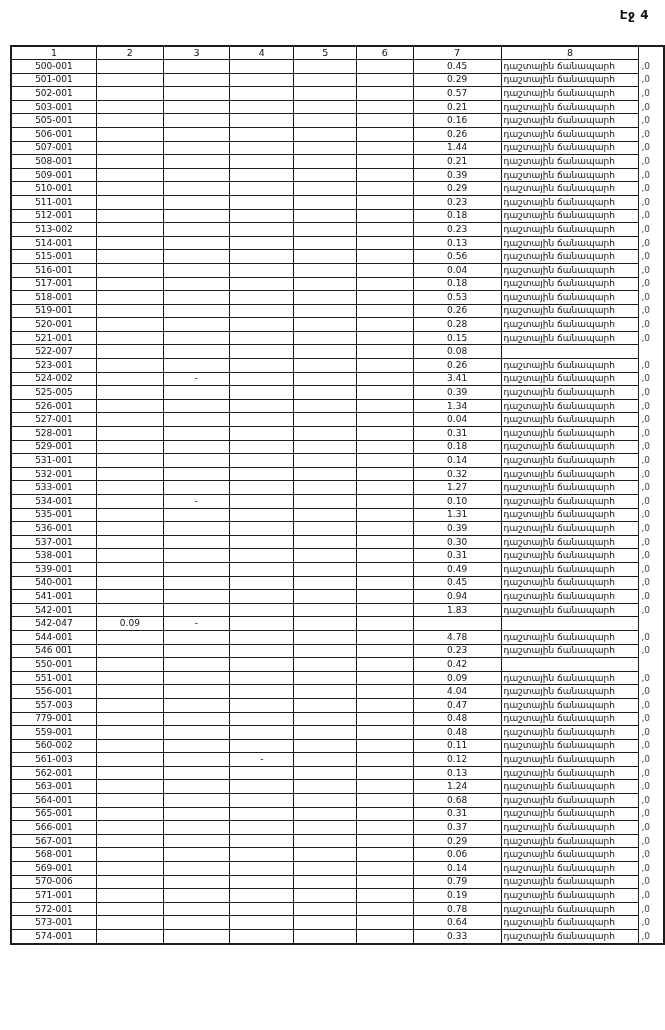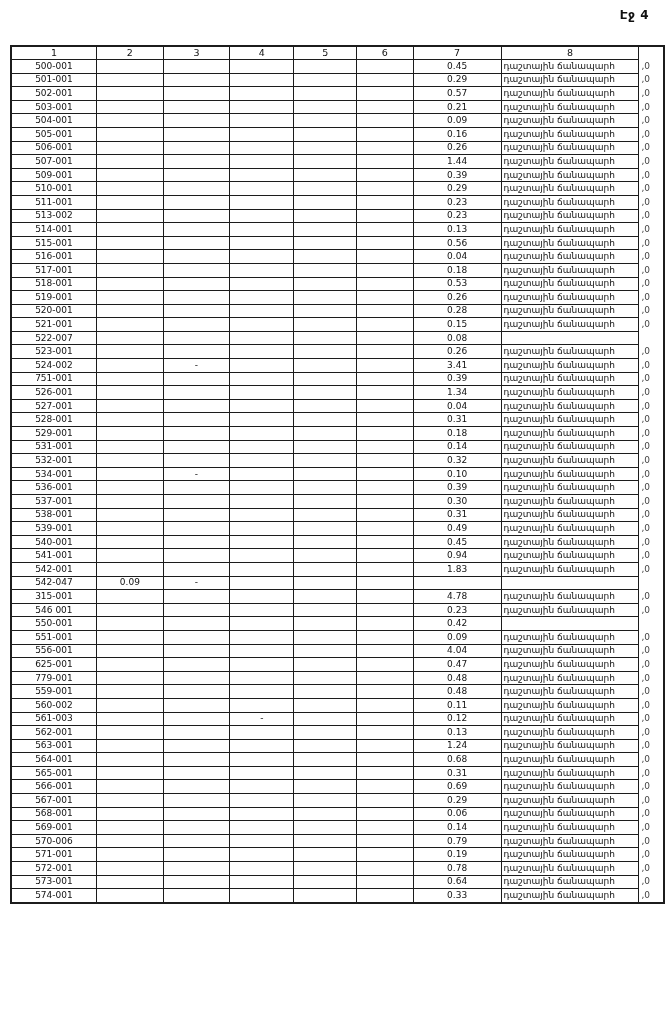--- a/index.html
+++ b/index.html
@@ -116,31 +116,20 @@
         <td class="c2"></td>
         <td class="c3"></td>
         <td class="c4"></td>
         <td class="c5"></td>
         <td class="c6"></td>
         <td class="c7">0.21</td>
         <td class="c8">դաշտային ճանապարհ</td>
         <td class="edge">,0</td>
       </tr>
       <tr>
-        <td class="c1">504-001</td>
-        <td class="c2"></td>
-        <td class="c3"></td>
-        <td class="c4"></td>
-        <td class="c5"></td>
-        <td class="c6"></td>
-        <td class="c7">0.09</td>
-        <td class="c8">դաշտային ճանապարհ</td>
-        <td class="edge">,0</td>
-      </tr>
-      <tr>
         <td class="c1">505-001</td>
         <td class="c2"></td>
         <td class="c3"></td>
         <td class="c4"></td>
         <td class="c5"></td>
         <td class="c6"></td>
         <td class="c7">0.16</td>
         <td class="c8">դաշտային ճանապարհ</td>
         <td class="edge">,0</td>
       </tr>
@@ -160,20 +149,31 @@
         <td class="c2"></td>
         <td class="c3"></td>
         <td class="c4"></td>
         <td class="c5"></td>
         <td class="c6"></td>
         <td class="c7">1.44</td>
         <td class="c8">դաշտային ճանապարհ</td>
         <td class="edge">,0</td>
       </tr>
       <tr>
+        <td class="c1">508-001</td>
+        <td class="c2"></td>
+        <td class="c3"></td>
+        <td class="c4"></td>
+        <td class="c5"></td>
+        <td class="c6"></td>
+        <td class="c7">0.21</td>
+        <td class="c8">դաշտային ճանապարհ</td>
+        <td class="edge">,0</td>
+      </tr>
+      <tr>
         <td class="c1">509-001</td>
         <td class="c2"></td>
         <td class="c3"></td>
         <td class="c4"></td>
         <td class="c5"></td>
         <td class="c6"></td>
         <td class="c7">0.39</td>
         <td class="c8">դաշտային ճանապարհ</td>
         <td class="edge">,0</td>
       </tr>
@@ -189,20 +189,31 @@
         <td class="edge">,0</td>
       </tr>
       <tr>
         <td class="c1">511-001</td>
         <td class="c2"></td>
         <td class="c3"></td>
         <td class="c4"></td>
         <td class="c5"></td>
         <td class="c6"></td>
         <td class="c7">0.23</td>
+        <td class="c8">դաշտային ճանապարհ</td>
+        <td class="edge">,0</td>
+      </tr>
+      <tr>
+        <td class="c1">512-001</td>
+        <td class="c2"></td>
+        <td class="c3"></td>
+        <td class="c4"></td>
+        <td class="c5"></td>
+        <td class="c6"></td>
+        <td class="c7">0.18</td>
         <td class="c8">դաշտային ճանապարհ</td>
         <td class="edge">,0</td>
       </tr>
       <tr>
         <td class="c1">513-002</td>
         <td class="c2"></td>
         <td class="c3"></td>
         <td class="c4"></td>
         <td class="c5"></td>
         <td class="c6"></td>
@@ -325,21 +336,21 @@
         <td class="c2"></td>
         <td class="c3">-</td>
         <td class="c4"></td>
         <td class="c5"></td>
         <td class="c6"></td>
         <td class="c7">3.41</td>
         <td class="c8">դաշտային ճանապարհ</td>
         <td class="edge">,0</td>
       </tr>
       <tr>
-        <td class="c1">751-001</td>
+        <td class="c1">525-005</td>
         <td class="c2"></td>
         <td class="c3"></td>
         <td class="c4"></td>
         <td class="c5"></td>
         <td class="c6"></td>
         <td class="c7">0.39</td>
         <td class="c8">դաշտային ճանապարհ</td>
         <td class="edge">,0</td>
       </tr>
       <tr>
@@ -402,27 +413,49 @@
         <td class="c2"></td>
         <td class="c3"></td>
         <td class="c4"></td>
         <td class="c5"></td>
         <td class="c6"></td>
         <td class="c7">0.32</td>
         <td class="c8">դաշտային ճանապարհ</td>
         <td class="edge">,0</td>
       </tr>
       <tr>
+        <td class="c1">533-001</td>
+        <td class="c2"></td>
+        <td class="c3"></td>
+        <td class="c4"></td>
+        <td class="c5"></td>
+        <td class="c6"></td>
+        <td class="c7">1.27</td>
+        <td class="c8">դաշտային ճանապարհ</td>
+        <td class="edge">,0</td>
+      </tr>
+      <tr>
         <td class="c1">534-001</td>
         <td class="c2"></td>
         <td class="c3">-</td>
         <td class="c4"></td>
         <td class="c5"></td>
         <td class="c6"></td>
         <td class="c7">0.10</td>
+        <td class="c8">դաշտային ճանապարհ</td>
+        <td class="edge">,0</td>
+      </tr>
+      <tr>
+        <td class="c1">535-001</td>
+        <td class="c2"></td>
+        <td class="c3"></td>
+        <td class="c4"></td>
+        <td class="c5"></td>
+        <td class="c6"></td>
+        <td class="c7">1.31</td>
         <td class="c8">դաշտային ճանապարհ</td>
         <td class="edge">,0</td>
       </tr>
       <tr>
         <td class="c1">536-001</td>
         <td class="c2"></td>
         <td class="c3"></td>
         <td class="c4"></td>
         <td class="c5"></td>
         <td class="c6"></td>
@@ -501,21 +534,21 @@
         <td class="c2">0.09</td>
         <td class="c3">-</td>
         <td class="c4"></td>
         <td class="c5"></td>
         <td class="c6"></td>
         <td class="c7"></td>
         <td class="c8"></td>
         <td class="edge"></td>
       </tr>
       <tr>
-        <td class="c1">315-001</td>
+        <td class="c1">544-001</td>
         <td class="c2"></td>
         <td class="c3"></td>
         <td class="c4"></td>
         <td class="c5"></td>
         <td class="c6"></td>
         <td class="c7">4.78</td>
         <td class="c8">դաշտային ճանապարհ</td>
         <td class="edge">,0</td>
       </tr>
       <tr>
@@ -556,21 +589,21 @@
         <td class="c2"></td>
         <td class="c3"></td>
         <td class="c4"></td>
         <td class="c5"></td>
         <td class="c6"></td>
         <td class="c7">4.04</td>
         <td class="c8">դաշտային ճանապարհ</td>
         <td class="edge">,0</td>
       </tr>
       <tr>
-        <td class="c1">625-001</td>
+        <td class="c1">557-003</td>
         <td class="c2"></td>
         <td class="c3"></td>
         <td class="c4"></td>
         <td class="c5"></td>
         <td class="c6"></td>
         <td class="c7">0.47</td>
         <td class="c8">դաշտային ճանապարհ</td>
         <td class="edge">,0</td>
       </tr>
       <tr>
@@ -661,21 +694,21 @@
         <td class="c8">դաշտային ճանապարհ</td>
         <td class="edge">,0</td>
       </tr>
       <tr>
         <td class="c1">566-001</td>
         <td class="c2"></td>
         <td class="c3"></td>
         <td class="c4"></td>
         <td class="c5"></td>
         <td class="c6"></td>
-        <td class="c7">0.69</td>
+        <td class="c7">0.37</td>
         <td class="c8">դաշտային ճանապարհ</td>
         <td class="edge">,0</td>
       </tr>
       <tr>
         <td class="c1">567-001</td>
         <td class="c2"></td>
         <td class="c3"></td>
         <td class="c4"></td>
         <td class="c5"></td>
         <td class="c6"></td>

